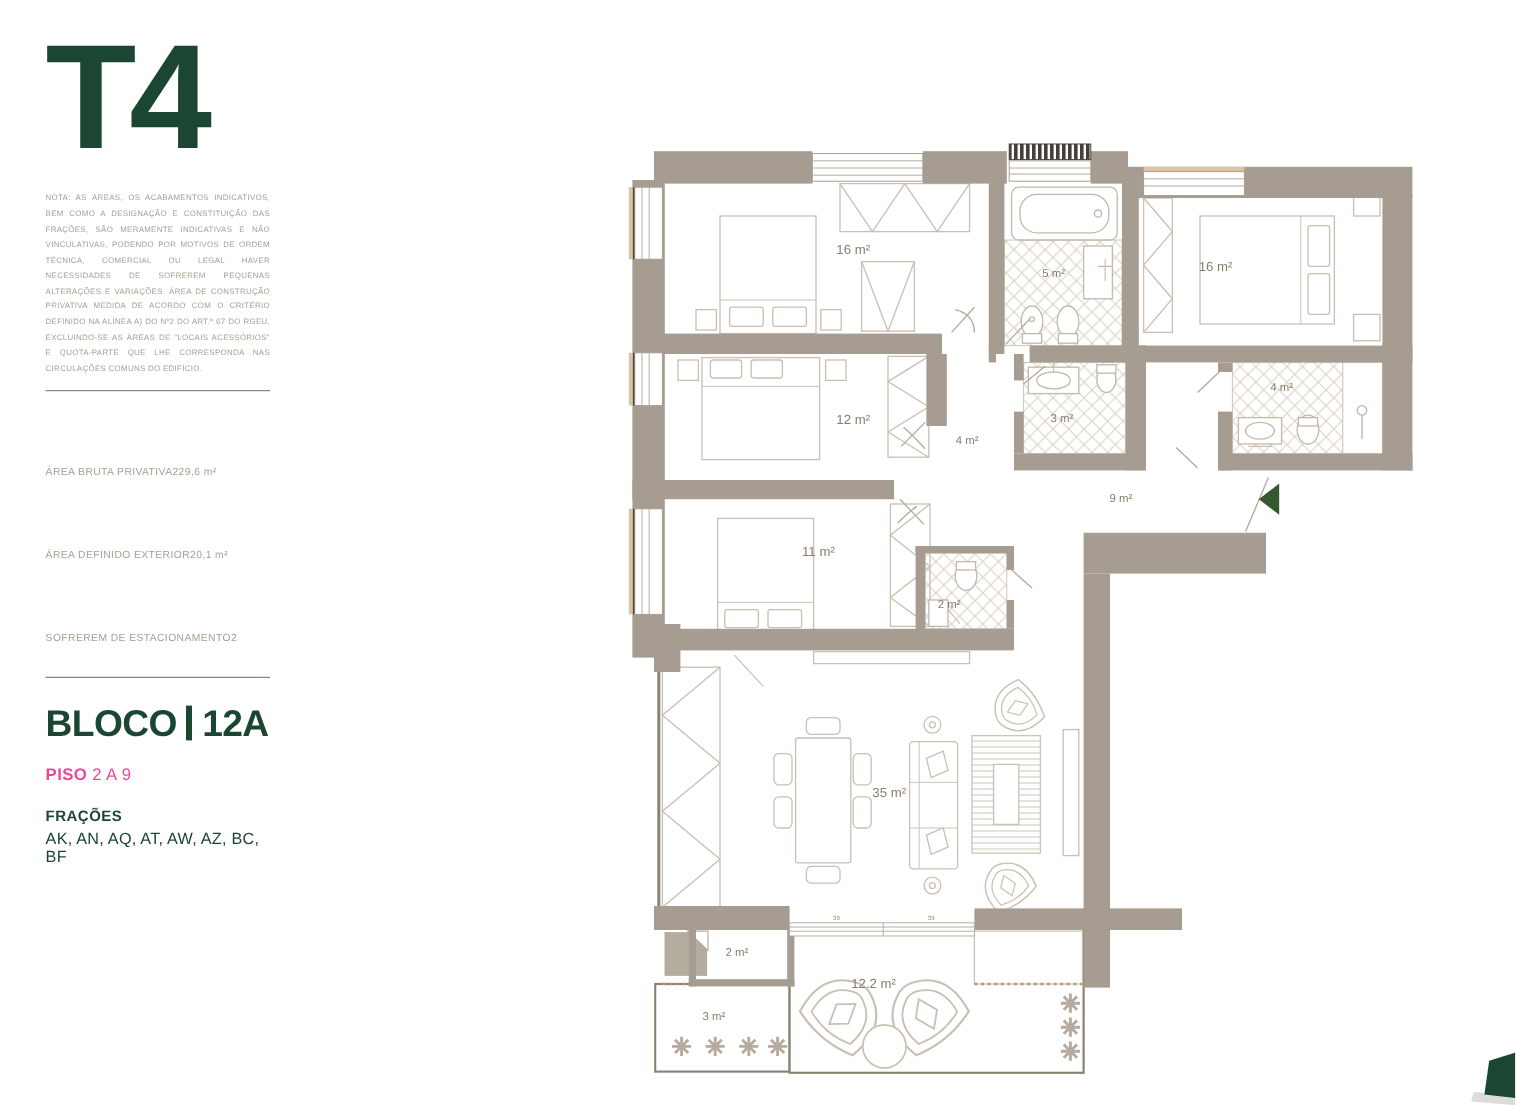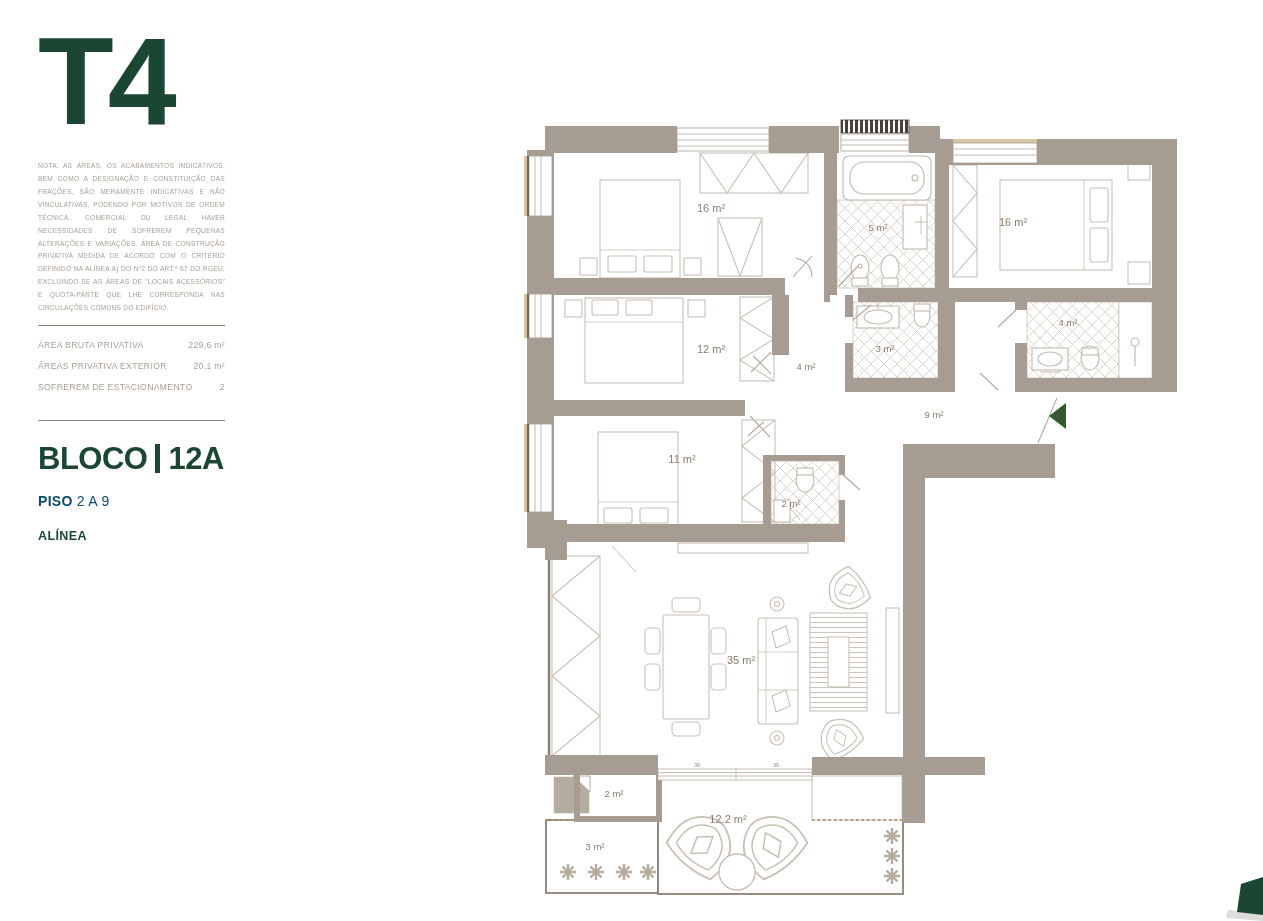--- a/index.html
+++ b/index.html
@@ -5,27 +5,27 @@
   html,body{margin:0;padding:0;background:#ffffff;}
   .page{position:relative;width:1263px;height:921px;background:#fff;overflow:hidden;
         font-family:"Liberation Sans", sans-serif;}
   .sidebar{position:absolute;left:38px;top:18px;width:187px;}
   .t4{font-size:124px;line-height:1.02;font-weight:700;color:#1b4732;letter-spacing:-6px;
       transform:scaleY(1.0);}
   .note{margin-top:16px;font-size:6.6px;line-height:1.95;letter-spacing:.25px;
         color:#a89e93;text-align:justify;font-weight:400;}
   .rule{border:none;border-top:1px solid #8d8478;margin:10px 0 0 0;}
   .metrics{padding:9px 0 12px 0;}
-  .mrow{display:flex;justify-content:space-between;align-items:baseline;
-        font-size:8.6px;letter-spacing:.35px;color:#a89e93;padding:5.5px 0;}
+  .mrow{display:flex;justify-content:flex-start;align-items:baseline;
+        font-size:8.6px;letter-spacing:.35px;color:#a89e93;padding:5.5px 0;margin-top:48px;}
   .mrow .val{text-align:right;}
   .bloco{margin-top:20px;display:flex;align-items:center;color:#1b4732;}
   .bloco .big{font-size:31px;font-weight:700;letter-spacing:-.5px;text-align:right;}
   .bloco .bar{width:5px;height:29px;background:#1b4732;margin:0 8px;}
-  .piso{margin-top:16px;font-size:14px;color:#0c4a6e;letter-spacing:.3px;}
+  .piso{margin-top:16px;font-size:14px;color:#ec4899;letter-spacing:.3px;}
   .piso b{font-weight:700;}
   .frac{margin-top:20px;color:#1b4732;}
   .frac .h{font-size:12.5px;font-weight:700;letter-spacing:.4px;}
   .frac .v{font-size:13.5px;margin-top:4px;letter-spacing:.2px;}
   svg text{font-family:"Liberation Sans", sans-serif;}
 </style>
 </head>
 <body>
 
 <div class="page">
@@ -33,40 +33,41 @@
   <div class="sidebar">
     <div class="t4">T4</div>
     <div class="note">NOTA: AS ÁREAS, OS ACABAMENTOS INDICATIVOS, BEM COMO A DESIGNAÇÃO E CONSTITUIÇÃO DAS FRAÇÕES, SÃO MERAMENTE INDICATIVAS E NÃO VINCULATIVAS, PODENDO POR MOTIVOS DE ORDEM TÉCNICA, COMERCIAL OU LEGAL HAVER NECESSIDADES DE SOFREREM PEQUENAS ALTERAÇÕES E VARIAÇÕES. ÁREA DE CONSTRUÇÃO PRIVATIVA MEDIDA DE ACORDO COM O CRITÉRIO DEFINIDO NA ALÍNEA A) DO Nº2 DO ART.º 67 DO RGEU, EXCLUINDO-SE AS ÁREAS DE "LOCAIS ACESSÓRIOS" E QUOTA-PARTE QUE LHE CORRESPONDA NAS CIRCULAÇÕES COMUNS DO EDIFÍCIO.</div>
     <hr class="rule">
     <div class="metrics">
       <div class="mrow">
         <span>ÁREA BRUTA PRIVATIVA</span>
         <span class="val">229,6 m²</span>
       </div>
       <div class="mrow">
-        <span>ÁREAS PRIVATIVA EXTERIOR</span>
+        <span>ÁREA DEFINIDO EXTERIOR</span>
         <span class="val">20,1 m²</span>
       </div>
       <div class="mrow">
         <span>SOFREREM DE ESTACIONAMENTO</span>
         <span class="val">2</span>
       </div>
     </div>
     <hr class="rule">
     <div class="bloco">
       <span class="big">BLOCO</span>
       <span class="bar"></span>
       <span class="big">12A</span>
     </div>
     <div class="piso">
       <b>PISO</b>
       <span>2 A 9</span>
     </div>
     <div class="frac">
-      <div class="h">ALÍNEA</div>
+      <div class="h">FRAÇÕES</div>
+      <div class="v">AK, AN, AQ, AT, AW, AZ, BC, BF</div>
     </div>
   </div>
 
   <svg width="1263" height="921" viewBox="0 0 1263 921" style="position:absolute;left:0;top:0;">
     <defs>
       <pattern id="tiles" patternUnits="userSpaceOnUse" width="13" height="13">
         <path d="M0,13 L13,0 M0,0 L13,13" stroke="#d9d1c4" stroke-width="0.9" fill="none"></path>
       </pattern>
       <pattern id="rug" patternUnits="userSpaceOnUse" width="60" height="5">
         <path d="M0,2.5 H60" stroke="#ccc4b7" stroke-width="1" fill="none"></path>

